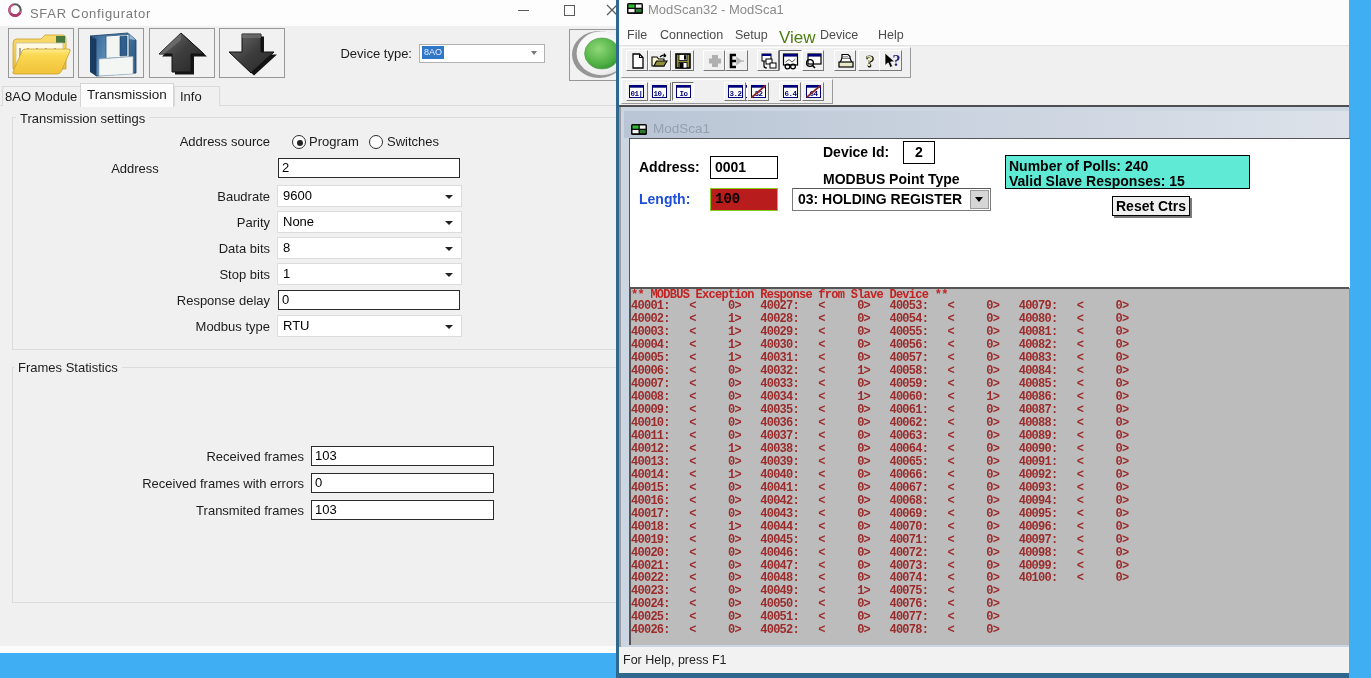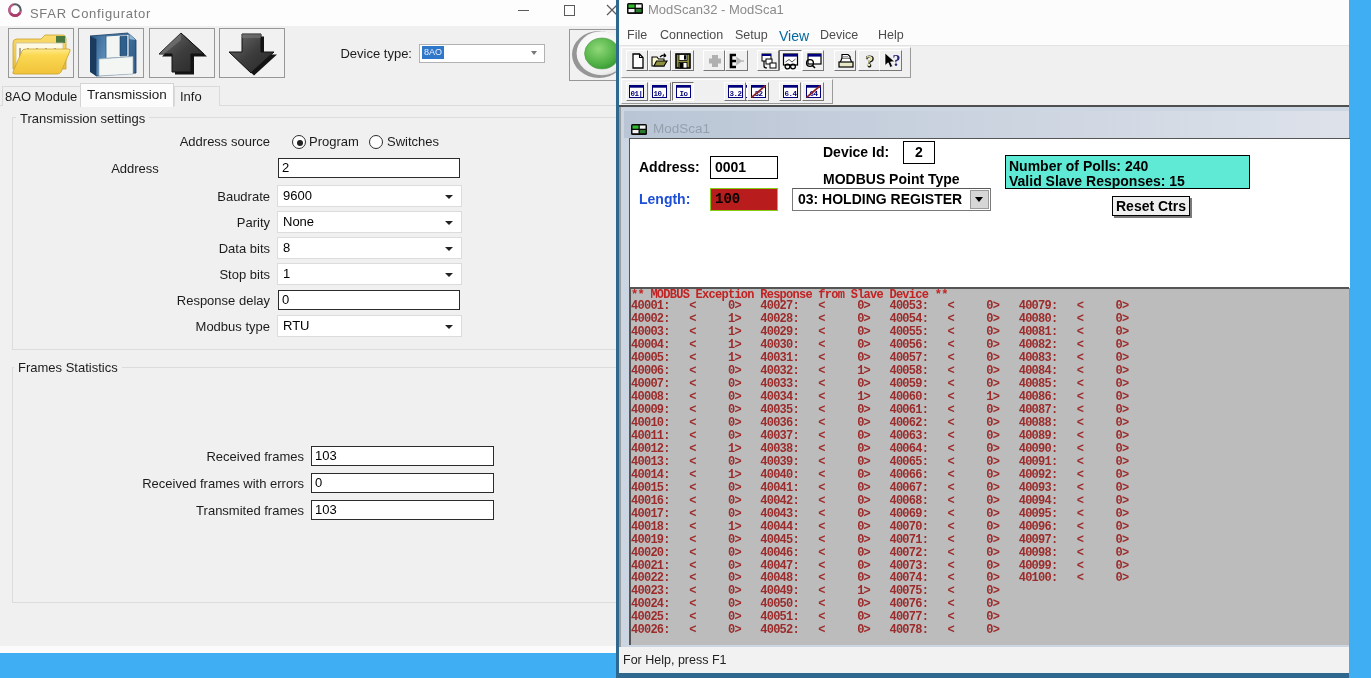--- a/index.html
+++ b/index.html
@@ -184,21 +184,21 @@
     <rect x="1.5" y="1.5" width="6" height="3.2" fill="#2ebc2e"></rect>
     <rect x="8.8" y="1.5" width="5.7" height="3.2" fill="#f2f2f2"></rect>
     <rect x="1.5" y="6" width="6" height="3.2" fill="#f2f2f2"></rect>
     <rect x="8.8" y="6" width="5.7" height="3.2" fill="#2c7a2c"></rect>
   </svg>
   <div class="abs" style="left:32px;top:2px;font-size:13px;color:#8b8b8b;">ModScan32 - ModSca1</div>
 
   <div class="abs" style="left:11px;top:28px;font-size:12.5px;color:#4c4c4c;">File</div>
   <div class="abs" style="left:44px;top:28px;font-size:12.5px;color:#4c4c4c;">Connection</div>
   <div class="abs" style="left:119px;top:28px;font-size:12.5px;color:#4c4c4c;">Setup</div>
-  <div class="abs" style="left:163px;top:28px;font-size:14px;color:#0369a1;">View</div>
+  <div class="abs" style="left:163px;top:28px;font-size:17px;color:#4d7c0f;">View</div>
   <div class="abs" style="left:204px;top:28px;font-size:12.5px;color:#4c4c4c;">Device</div>
   <div class="abs" style="left:262px;top:28px;font-size:12.5px;color:#4c4c4c;">Help</div>
 
   <div class="abs" style="left:3px;top:45px;width:730px;height:60px;background:#f0f0f0;border-top:1px solid #e2e2e2;"></div>
 
   <div class="abs" style="left:5px;top:47px;width:288px;height:29px;background:#f0f0f0;border-top:1px solid #fff;border-left:1px solid #fff;border-right:1px solid #9a9a9a;border-bottom:1px solid #9a9a9a;"></div>
 
   <div class="abs" style="left:5px;top:79px;width:210px;height:23px;background:#f0f0f0;border-top:1px solid #fff;border-left:1px solid #fff;border-right:1px solid #9a9a9a;border-bottom:1px solid #9a9a9a;"></div>
 
   <div id="tb1">

